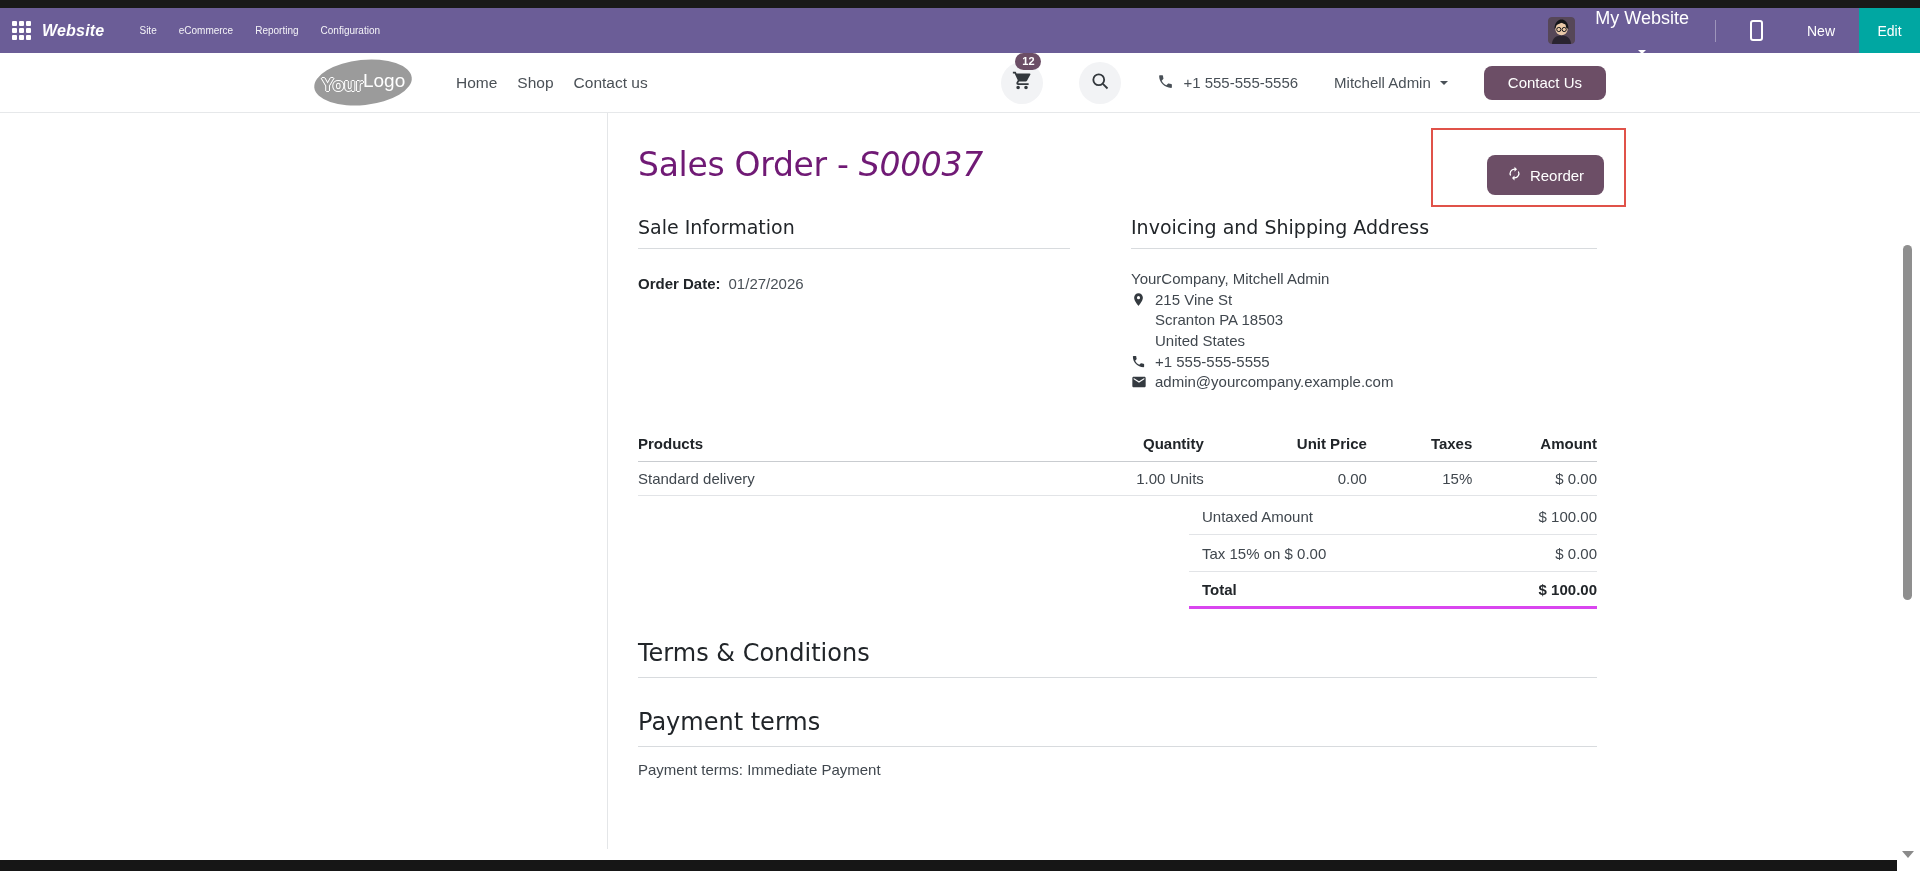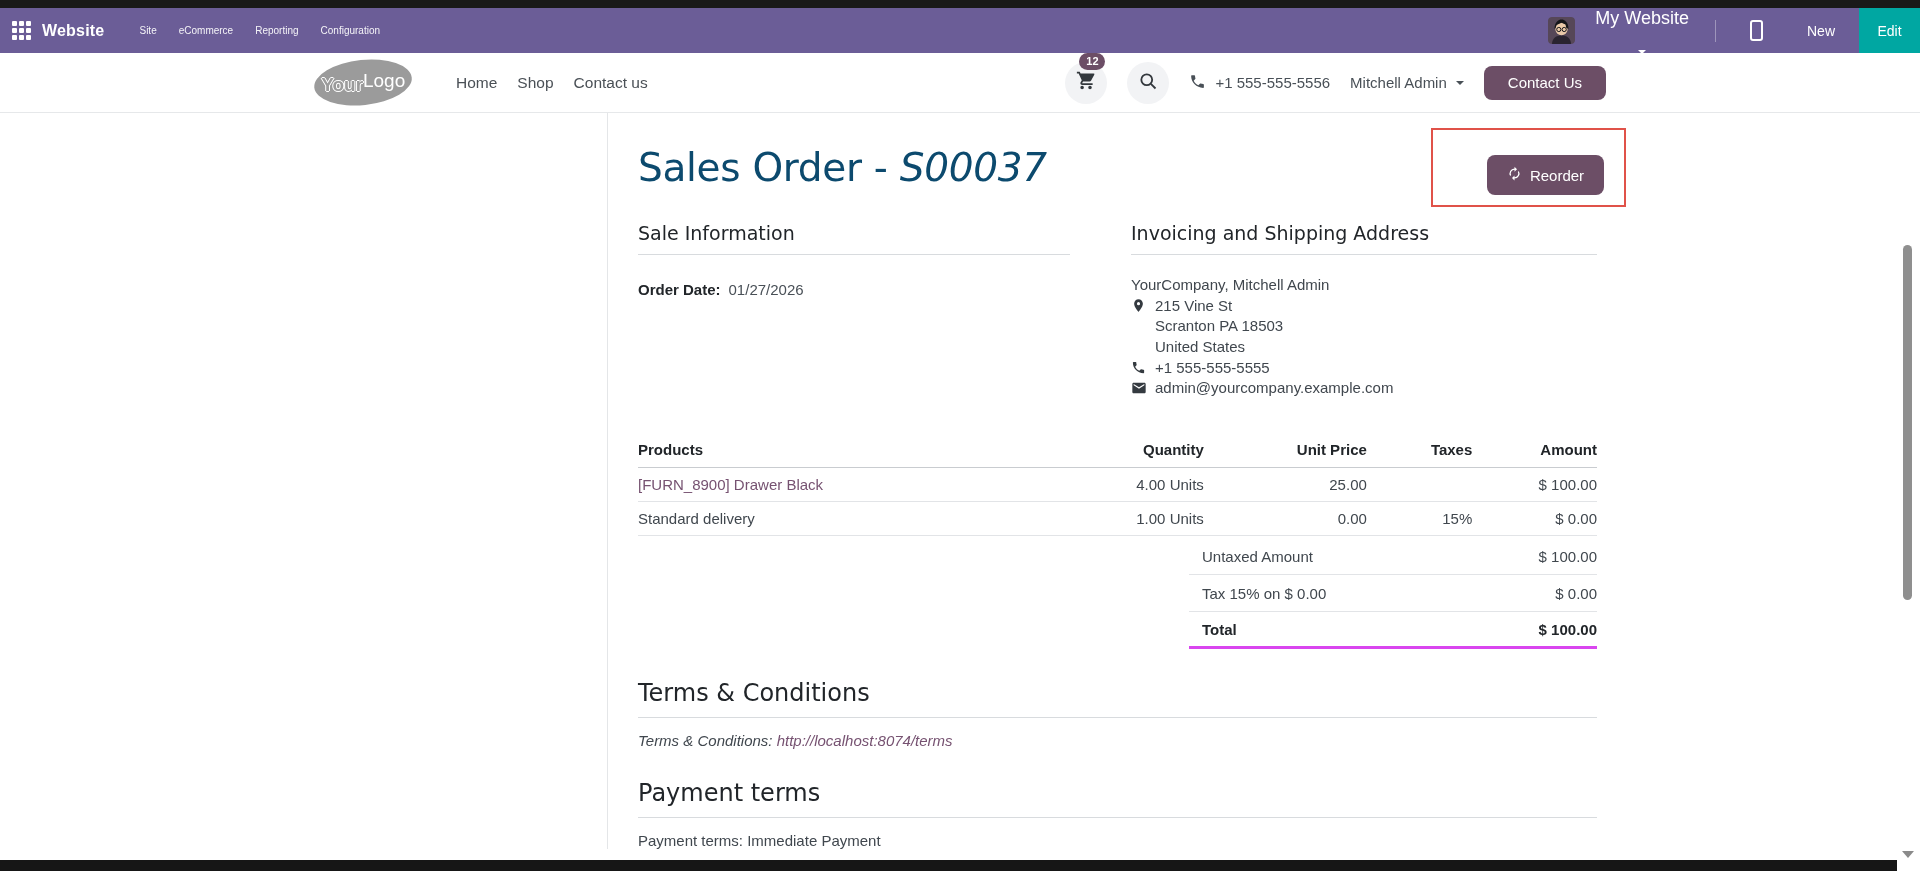--- a/index.html
+++ b/index.html
@@ -13,21 +13,21 @@
   .top-strip { height:8px; background:#191919; }
 
   
   .admin-bar {
     height:45px; background:#6b5d97; display:flex; align-items:center;
     color:#fff; padding-left:12px;
   }
   .admin-left { display:flex; align-items:center; height:100%; }
   .grid-icon { display:grid; grid-template-columns:repeat(3,5px); grid-gap:2px; margin-right:11px; cursor:pointer; }
   .grid-icon i { width:5px; height:5px; background:#fff; border-radius:1px; display:block; }
-  .app-name { font-size:16px; font-weight:700; margin-right:24px; letter-spacing:.2px; }
+  .app-name { font-size:16px; font-weight:700; margin-right:24px; letter-spacing:.2px;font-style:italic; }
   .admin-menu { font-size:10px; padding:0 11px; color:rgba(255,255,255,.93); cursor:pointer; }
   .admin-right { margin-left:auto; display:flex; align-items:center; height:100%; }
   .avatar { width:27px; height:27px; border-radius:4px; overflow:hidden; flex:0 0 auto; }
   .websel { font-size:18px; margin:0 12px 0 20px; display:flex; align-items:center; gap:21px; cursor:pointer;flex-direction:column; }
   .caret { width:0; height:0; border-left:4px solid transparent; border-right:4px solid transparent; border-top:4px solid currentColor; display:inline-block; }
   .vdiv { width:1px; height:22px; background:rgba(255,255,255,.35); margin:0 14px; }
   .mobile-icon { width:13px; height:21px; border:2px solid #fff; border-radius:3px; margin:0 20px; cursor:pointer; }
   .new-btn { font-size:14px; margin:0 24px; cursor:pointer; }
   .edit-btn { background:#00a7a2; height:100%; width:61px; display:flex; align-items:center; justify-content:center; font-size:14px; cursor:pointer; }
 
@@ -37,40 +37,40 @@
   .logo {
     width:98px; height:45px; background:#9b9b9b; border-radius:50%;
     transform:rotate(-6deg); display:flex; align-items:center; justify-content:center;
     cursor:pointer; flex:0 0 auto;
   }
   .logo .l1 { font-weight:800; font-size:19px; color:#9b9b9b;
     text-shadow:-1px 0 #fff,1px 0 #fff,0 -1px #fff,0 1px #fff; transform:rotate(6deg); }
   .logo .l2 { font-weight:400; font-size:19px; color:#fff; transform:rotate(6deg); }
   .site-links { display:flex; align-items:center; margin-left:34px;text-align:center; }
   .site-link { font-size:15.5px; color:#4a5056; padding:0 10px; cursor:pointer; }
-  .site-right { margin-left:auto; display:flex; align-items:center; gap:20px; }
+  .site-right { margin-left:auto; display:flex; align-items:center; gap:36px; }
   .circle-btn { width:42px; height:42px; border-radius:50%; background:#f2f3f5; display:flex; align-items:center; justify-content:center; cursor:pointer; position:relative; }
   .cart-badge {
     position:absolute; top:-9px; left:14px; min-width:26px; height:17px; padding:0 6px;
     background:#6c4e66; border-radius:9px; color:#fff; font-size:11px; font-weight:700;
     display:flex; align-items:center; justify-content:center;
   }
   .phone-group, .user-group { display:flex; align-items:center; gap:9px; font-size:15px; color:#495057; cursor:pointer; }
   .user-group .caret { border-top-color:#495057; }
   .contact-btn {
     background:#6c4e66; color:#fff; font-size:15px; height:34px; padding:0 24px;
     border:none; border-radius:8px; display:flex; align-items:center; cursor:pointer;
   }
 
   
   .page { position:relative; height:747px; }
   .vline { position:absolute; left:607px; top:0; bottom:11px; width:1px; background:#e4e6e8; }
   .content { margin-left:638px; width:959px; padding-top:32px; font-size:15px; }
 
-  .title { font-family:"DejaVu Sans", sans-serif; font-size:39px; font-weight:500; color:#0c4a6e; margin:0; letter-spacing:-.3px; }
+  .title { font-family:"DejaVu Sans", sans-serif; font-size:33px; font-weight:500; color:#701a75; margin:0; letter-spacing:-.3px; }
   .title .ref { font-style:italic; }
 
   .red-rect { position:absolute; left:1431px; top:15px; width:195px; height:79px; border:2px solid #e05249; pointer-events:none; }
   .reorder {
     position:absolute; left:1487px; top:42px; width:117px; height:40px;
     background:#6c4e66; color:#fff; border:none; border-radius:8px; font-size:15px;
     font-family:"Liberation Sans", sans-serif;
     display:flex; align-items:center; justify-content:center; gap:8px; cursor:pointer;
   }
 
@@ -269,27 +269,20 @@
         <tr>
           <th class="col-prod">Products</th>
           <th class="col-qty">Quantity</th>
           <th class="col-price">Unit Price</th>
           <th class="col-tax">Taxes</th>
           <th class="col-amt">Amount</th>
         </tr>
       </thead>
       <tbody>
         <tr>
-          <td><span class="prod-link">[FURN_8900] Drawer Black</span></td>
-          <td>4.00 Units</td>
-          <td>25.00</td>
-          <td></td>
-          <td>$ 100.00</td>
-        </tr>
-        <tr>
           <td>Standard delivery</td>
           <td>1.00 Units</td>
           <td>0.00</td>
           <td>15%</td>
           <td>$ 0.00</td>
         </tr>
       </tbody>
     </table>
 
     <div class="totals">
@@ -302,23 +295,20 @@
         <span>$ 0.00</span>
       </div>
       <div class="trow total">
         <span>Total</span>
         <span>$ 100.00</span>
       </div>
     </div>
 
     <h2 class="tc-head">Terms &amp; Conditions</h2>
     <hr class="sec-hr">
-    <div class="tc-line">
-      <span>Terms &amp; Conditions: </span><span class="tc-link">http://localhost:8074/terms</span>
-    </div>
 
     <h2 class="tc-head">Payment terms</h2>
     <hr class="sec-hr">
     <div class="pay-text">Payment terms: Immediate Payment</div>
   </div>
 </main>
 
 <div class="bottom-bar"></div>
 <div class="scroll-thumb"></div>
 <div class="scroll-arrow"></div>

